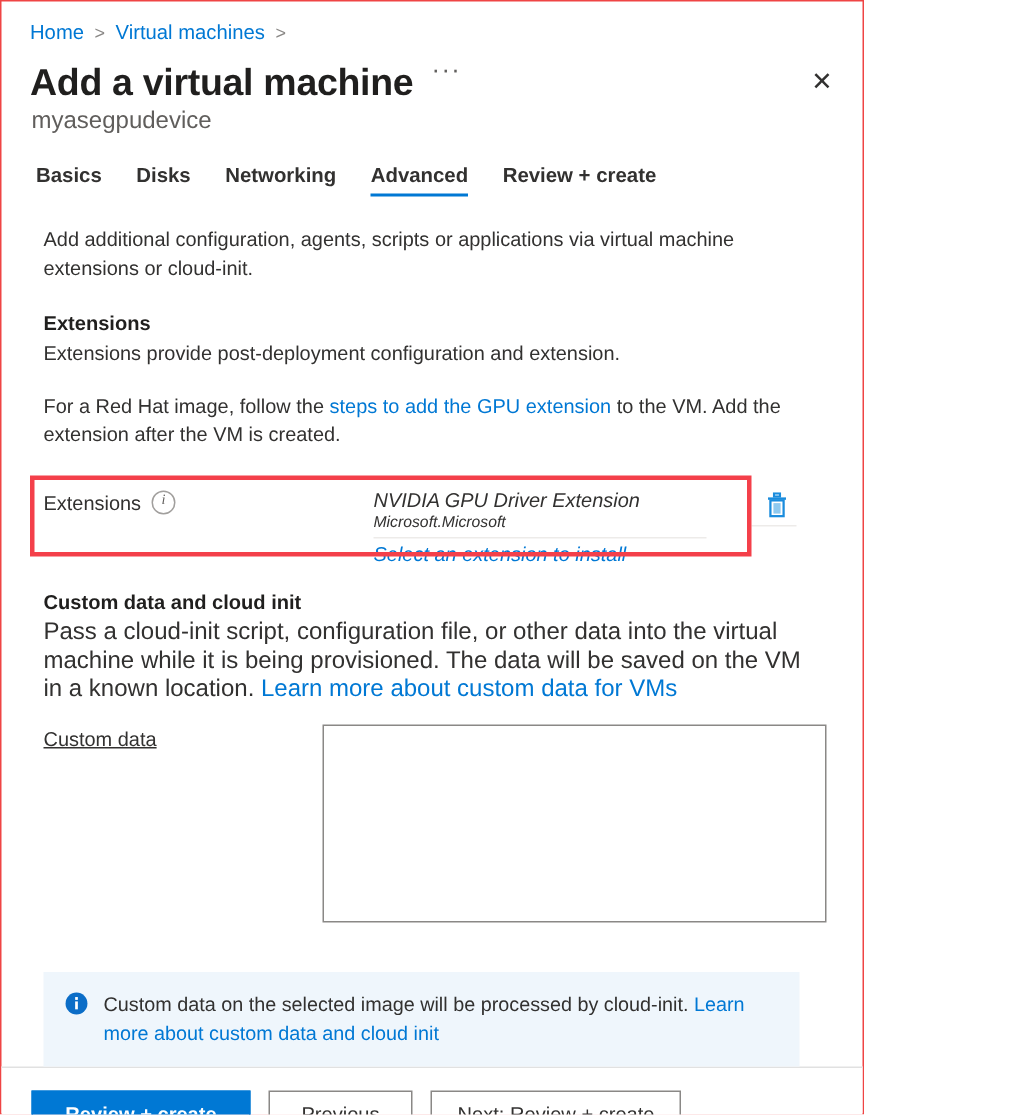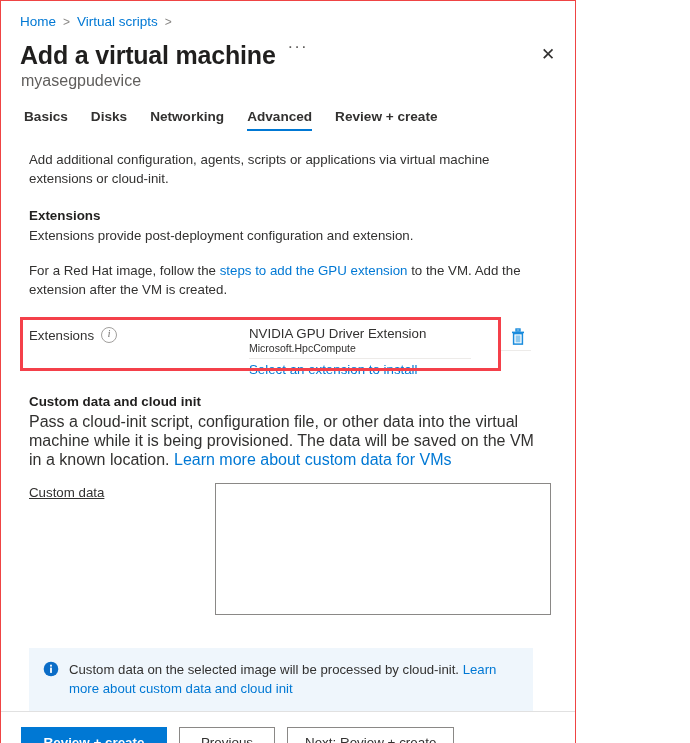--- a/index.html
+++ b/index.html
@@ -201,20 +201,21 @@
     font-size: 9.5px;
     font-family: "Liberation Serif", serif;
     font-style: italic;
     cursor: pointer;
     line-height: 1;
   }
   .ext-main {
     flex: 1 1 auto;
     padding-right: 60px;
     max-width: 222px;
+    font-style: italic;
   }
   .ext-name {
     font-size: 13.3px;
     color: #323130;
     line-height: 17px;
   }
   .ext-pub {
     font-size: 10.5px;
     color: #323130;
     line-height: 13px;
@@ -349,21 +350,21 @@
   }
 </style>
 </head>
 <body>
 
 <div class="page">
 
   <div class="breadcrumb">
     <span class="crumb-link">Home</span>
     <span class="crumb-sep">&gt;</span>
-    <span class="crumb-link">Virtual scripts</span>
+    <span class="crumb-link">Virtual machines</span>
     <span class="crumb-sep">&gt;</span>
   </div>
 
   <div class="title-row">
     <div class="page-title">Add a virtual machine</div>
     <div class="ellipsis-btn">···</div>
   </div>
   <div class="subtitle">myasegpudevice</div>
   <div class="close-btn">✕</div>
 
@@ -391,21 +392,21 @@
       <div class="row-rule"></div>
 
       <div class="ext-row">
         <div class="ext-label">
           <span>Extensions</span>
           <span class="info-circle">i</span>
         </div>
 
         <div class="ext-main">
           <div class="ext-name">NVIDIA GPU Driver Extension</div>
-          <div class="ext-pub">Microsoft.HpcCompute</div>
+          <div class="ext-pub">Microsoft.Microsoft</div>
           <div class="ext-divider"></div>
           <div class="ext-select-link">Select an extension to install</div>
         </div>
 
         <div class="trash-btn">
           <svg width="20" height="20" viewBox="0 0 20 20" aria-hidden="true">
             <rect x="8" y="2" width="4" height="2" fill="none" stroke="#1a8cdd" stroke-width="1.4"></rect>
             <rect x="4" y="4.6" width="12" height="1.6" fill="#1a8cdd"></rect>
             <rect x="5.6" y="6.6" width="8.8" height="10.5" fill="none" stroke="#1a8cdd" stroke-width="1.5"></rect>
             <rect x="7.6" y="8.4" width="4.8" height="7" fill="#8ec9ef"></rect>

